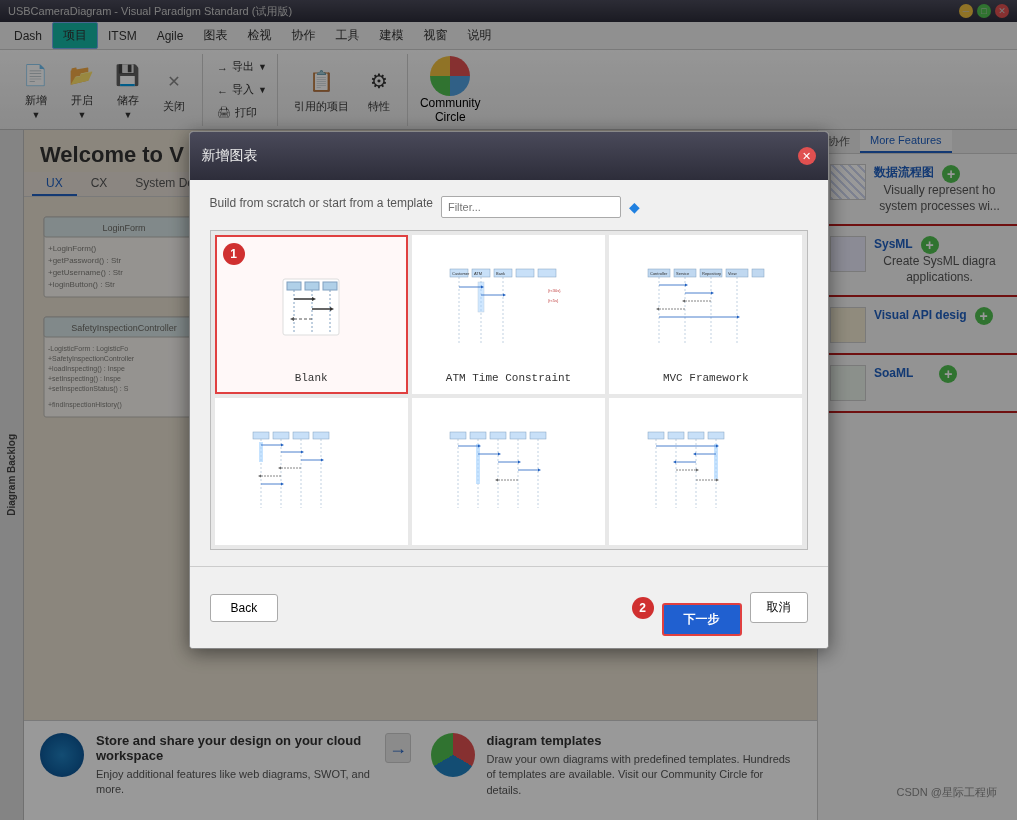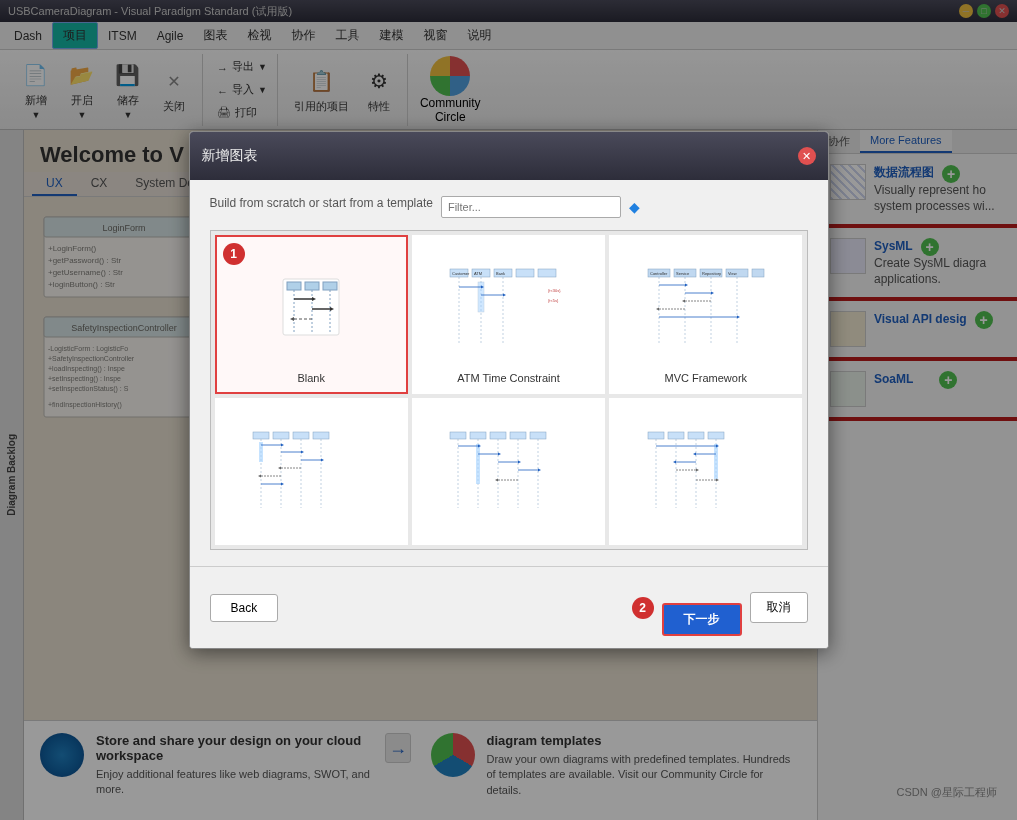--- a/index.html
+++ b/index.html
@@ -250,20 +250,21 @@
       display: flex;
       align-items: center;
       justify-content: center;
       width: 100%;
     }
     .template-cell-label {
       font-size: 11px;
       color: #333;
       text-align: center;
       margin-top: 4px;
+      font-family: Liberation Mono, monospace;
     }
 
     
     .num-badge {
       width: 22px; height: 22px;
       border-radius: 50%;
       background: #d03030;
       color: white;
       font-size: 12px;
       font-weight: bold;
@@ -331,22 +332,23 @@
       cursor: pointer;
       color: #555;
     }
     .rp-tab.active {
       background: #f5f5f5;
       border-bottom: 2px solid #2060c0;
       color: #2060c0;
     }
     .rp-item {
       padding: 10px 12px;
-      border-bottom: 4px solid #b91c1c;
-      cursor: pointer;
+      border-bottom: 2px solid #b91c1c;
+      cursor: pointer;
+      text-align: center;
     }
     .rp-item-row {
       display: flex;
       align-items: flex-start;
       gap: 8px;
     }
     .rp-item-icon {
       width: 36px; height: 36px;
       border: 1px solid #ccc;
       background: #e8e8f8;

